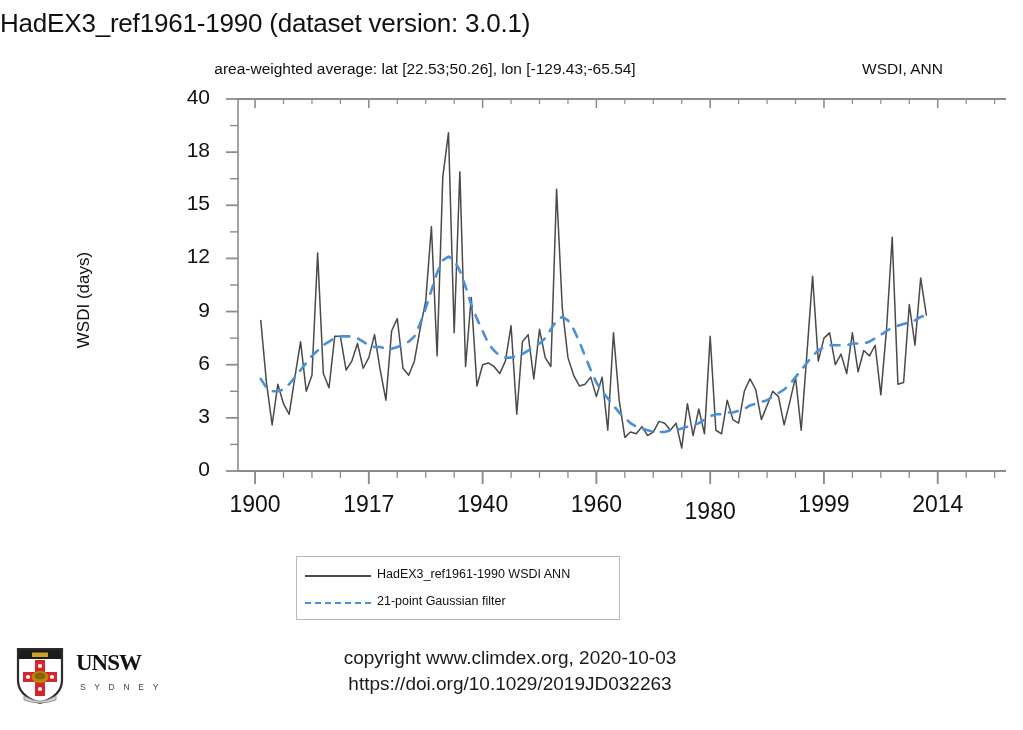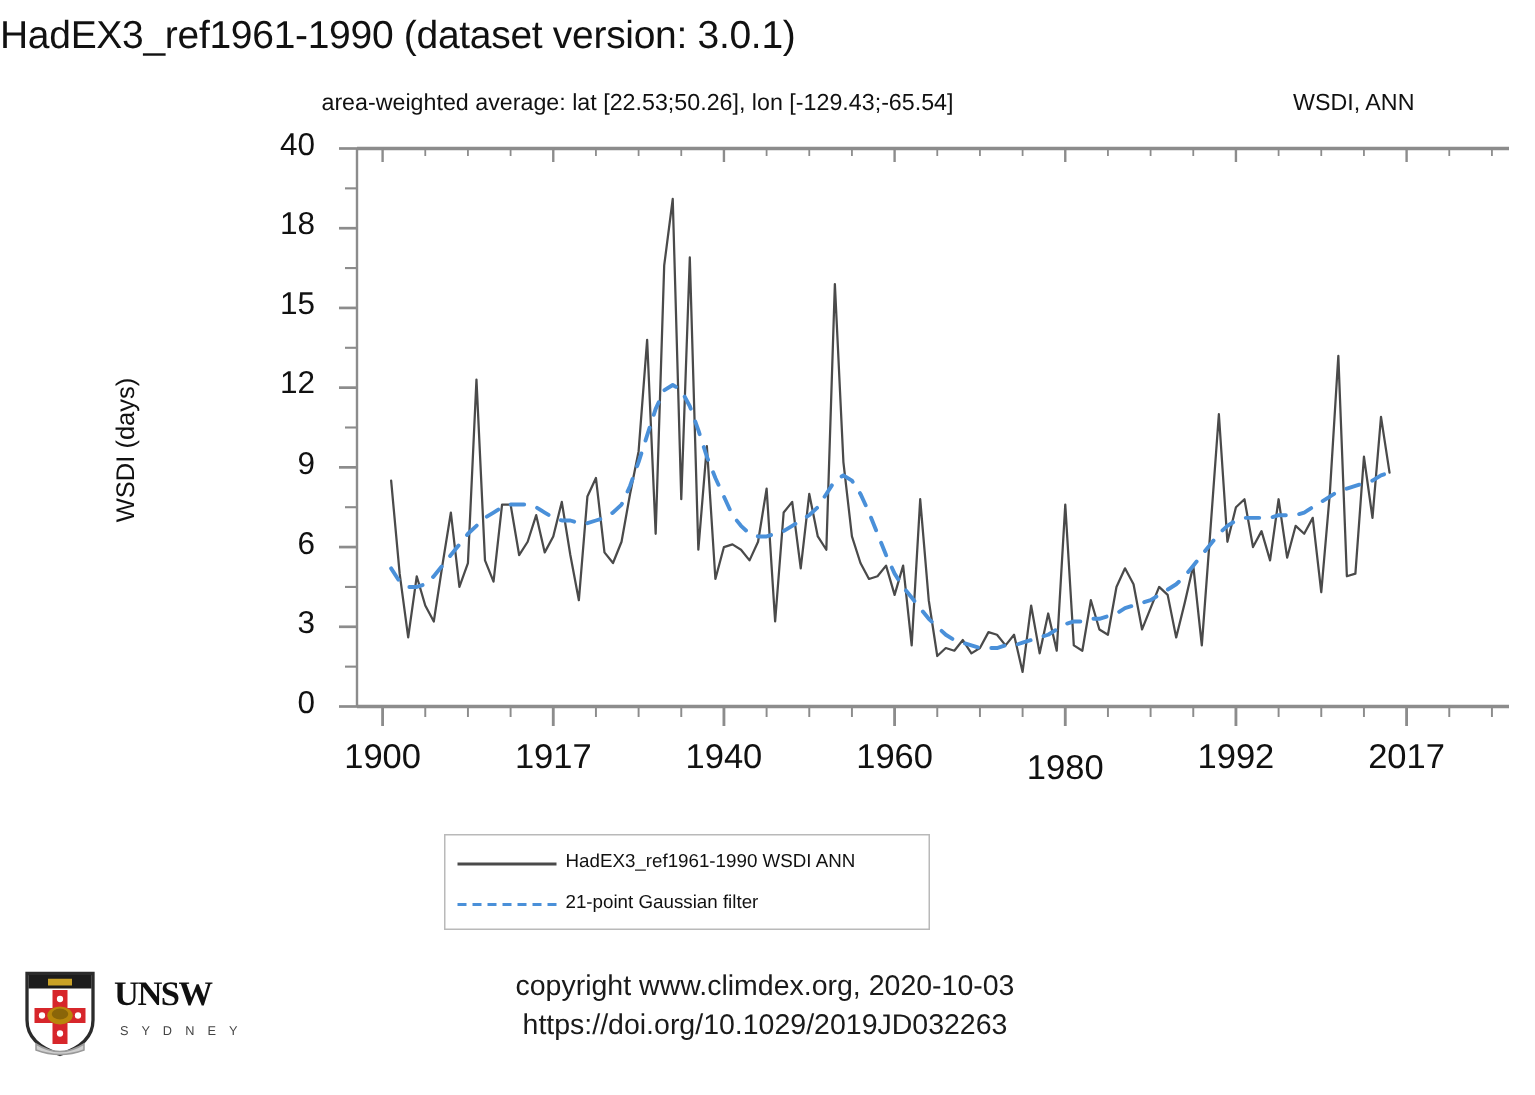--- a/index.html
+++ b/index.html
@@ -238,22 +238,22 @@
       <div class="tick-label-y" style="left: 164px; top: 191.286px;">15</div>
       <div class="tick-label-y" style="left: 164px; top: 138.143px;">18</div>
       <div class="tick-label-y" style="left: 164px; top: 85px;">40</div>
     </div>
   <div id="xtick-layer">
       <div class="tick-label-x" style="left: 205.067px; top: 491px;">1900</div>
       <div class="tick-label-x" style="left: 318.844px; top: 491px;">1917</div>
       <div class="tick-label-x" style="left: 432.622px; top: 491px;">1940</div>
       <div class="tick-label-x" style="left: 546.4px; top: 491px;">1960</div>
       <div class="tick-label-x" style="left: 660.178px; top: 474px; margin-top: 24px;">1980</div>
-      <div class="tick-label-x" style="left: 773.956px; top: 491px;">1992</div>
-      <div class="tick-label-x" style="left: 887.733px; top: 491px;">2017</div>
+      <div class="tick-label-x" style="left: 773.956px; top: 491px;">1999</div>
+      <div class="tick-label-x" style="left: 887.733px; top: 491px;">2014</div>
     </div>
 
   <div class="legend-box">
     <div class="legend-row" style="top:6px;">
       <div class="legend-swatch sw-solid"></div>
       <div class="legend-label">HadEX3_ref1961-1990 WSDI ANN</div>
     </div>
     <div class="legend-row" style="top:33px;">
       <div class="legend-swatch sw-dash"></div>
       <div class="legend-label">21-point Gaussian filter</div>

